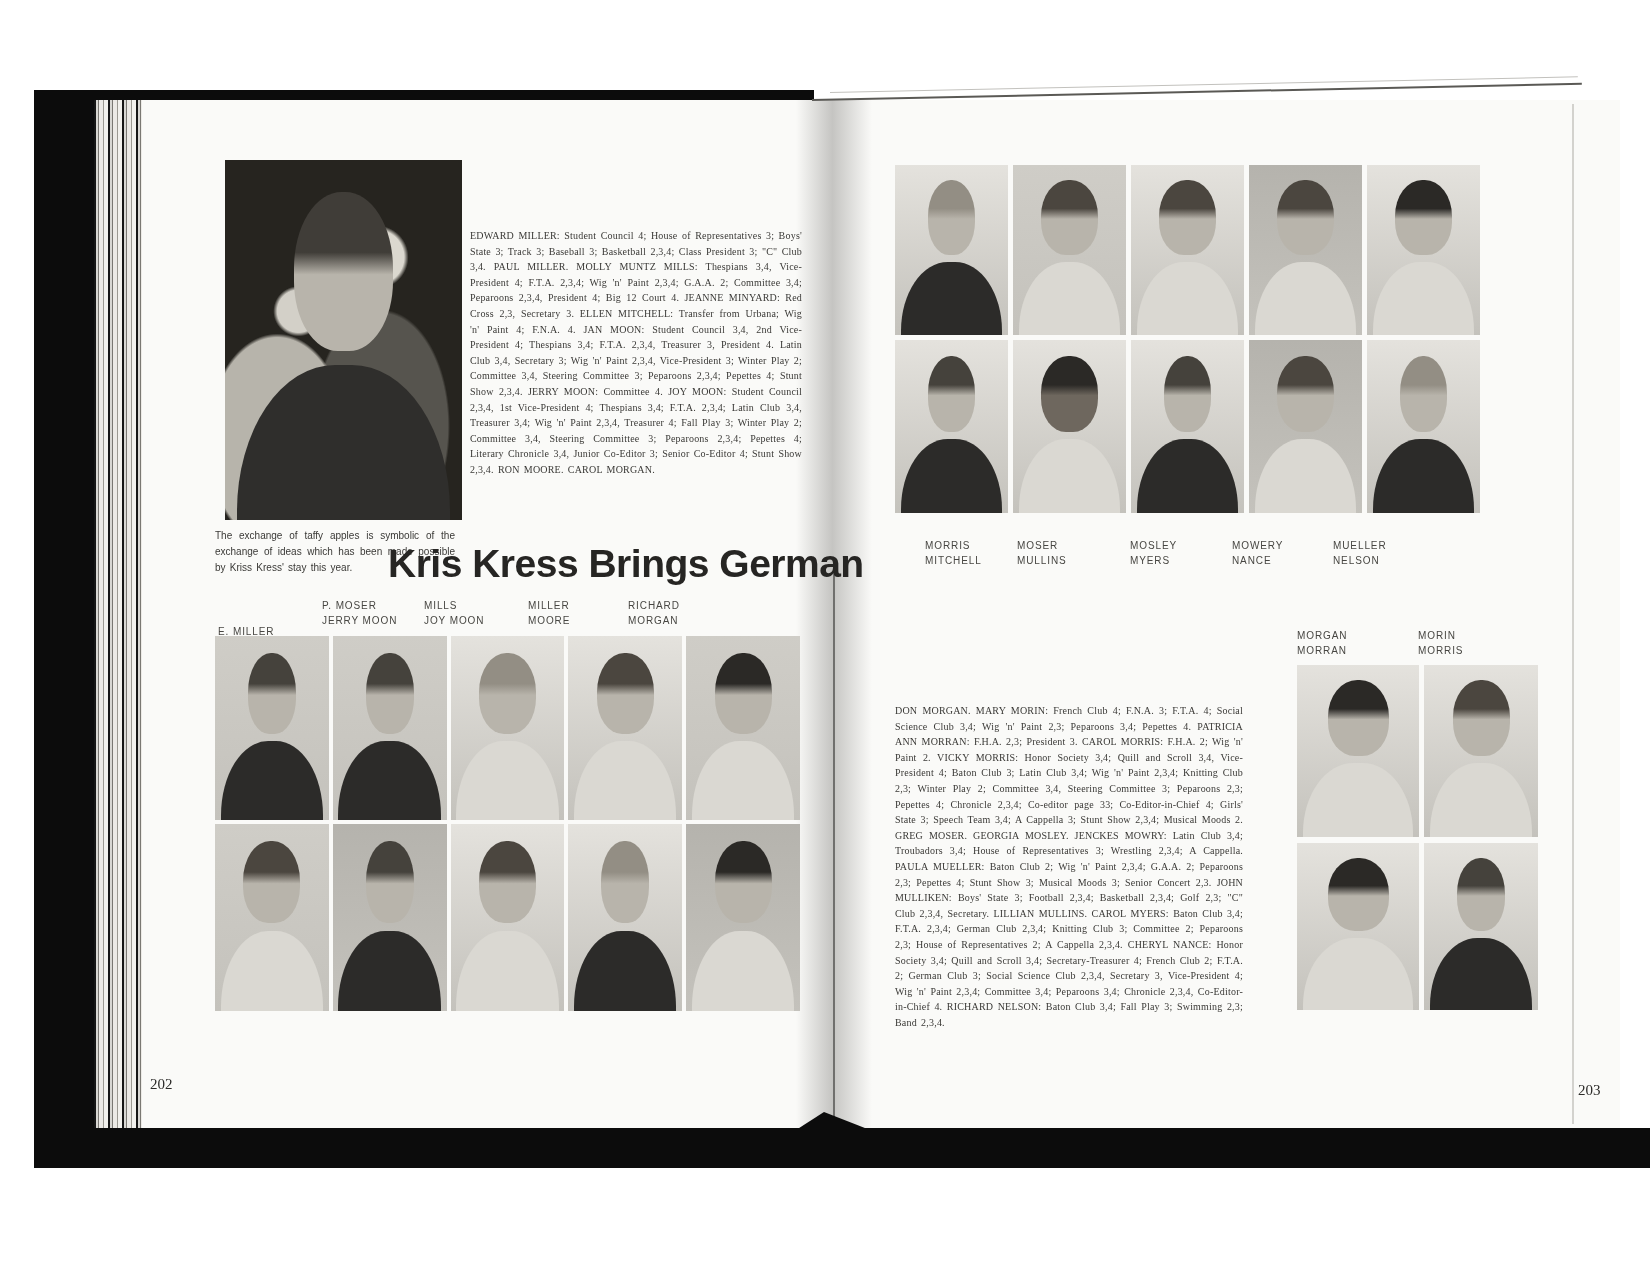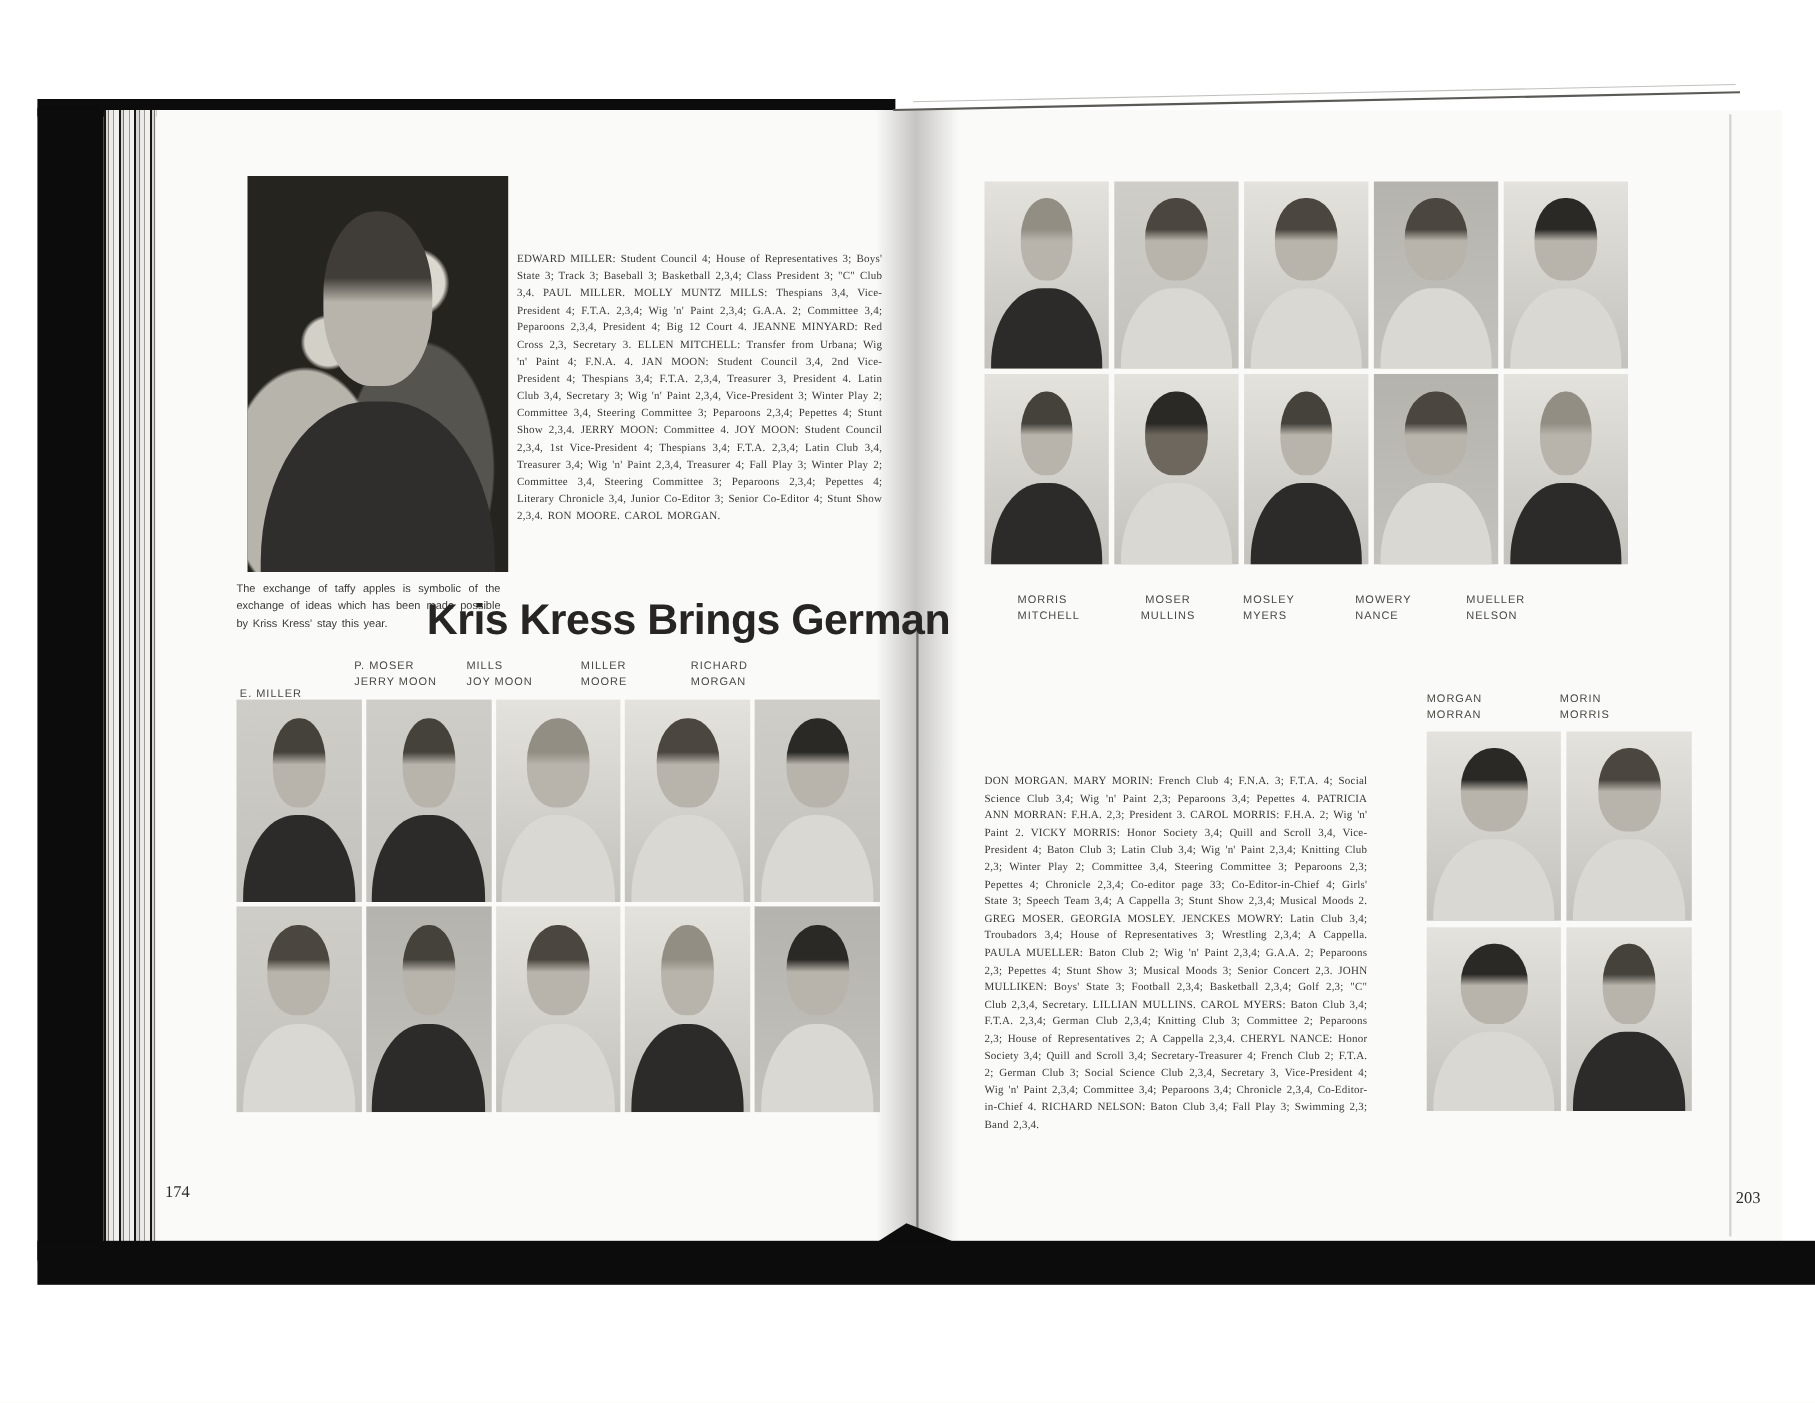--- a/index.html
+++ b/index.html
@@ -140,21 +140,21 @@
     <div class="photo f bg-w fair"></div>
     <div class="photo f bg-w"></div>
     <div class="photo f dark-hair"></div>
     <div class="photo f"></div>
     <div class="photo m bg-d"></div>
     <div class="photo f bg-w"></div>
     <div class="photo m bg-w fair"></div>
     <div class="photo f bg-d dark-hair"></div>
   </div>
 
-  <div class="abs pagenum" style="left:8px;top:972px;">174</div>
+  <div class="abs pagenum" style="left:8px;top:972px;">202</div>
 </div>
 
 <div class="page" id="right-page">
 
   <div class="abs grid" style="left:62px;top:65px;width:585px;grid-template-columns:repeat(5,1fr);grid-template-rows:170px 173px;gap:5px;">
     <div class="photo m bg-w fair"></div>
     <div class="photo f"></div>
     <div class="photo f bg-w"></div>
     <div class="photo f bg-d"></div>
     <div class="photo f bg-w dark-hair"></div>
@@ -162,21 +162,21 @@
     <div class="photo f bg-w skin-d dark-hair"></div>
     <div class="photo m bg-w"></div>
     <div class="photo f bg-d"></div>
     <div class="photo m bg-w fair"></div>
   </div>
 
   <div class="abs namecol" style="left:92px;top:438px;">
     <div>MORRIS</div>
     <div>MITCHELL</div>
   </div>
-  <div class="abs namecol" style="left:204px;top:438px;text-align:center;">
+  <div class="abs namecol" style="left:184px;top:438px;">
     <div>MOSER</div>
     <div>MULLINS</div>
   </div>
   <div class="abs namecol" style="left:297px;top:438px;">
     <div>MOSLEY</div>
     <div>MYERS</div>
   </div>
   <div class="abs namecol" style="left:399px;top:438px;">
     <div>MOWERY</div>
     <div>NANCE</div>

